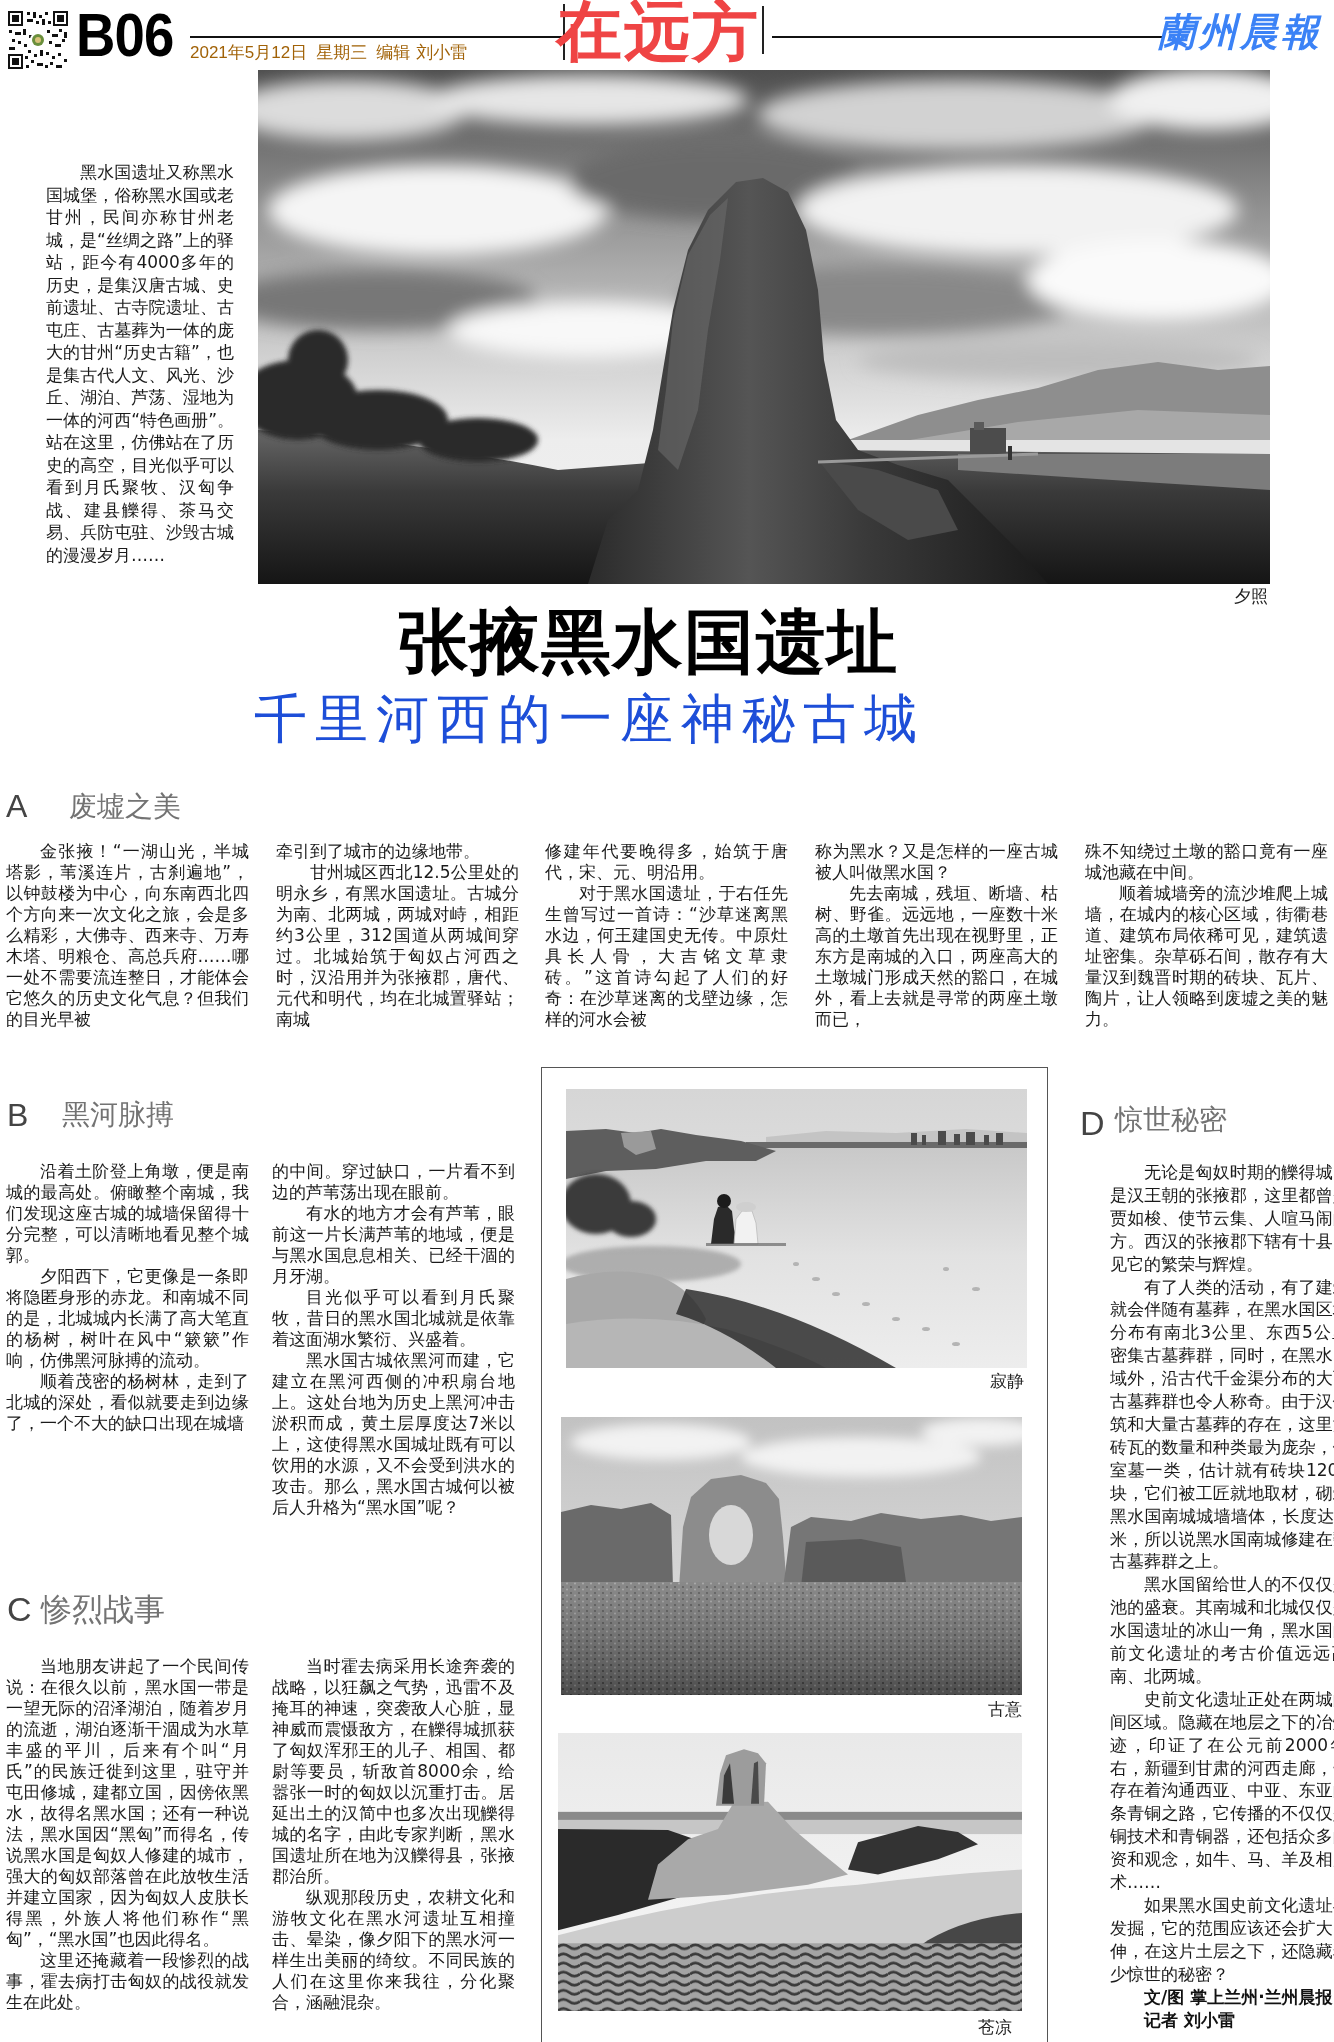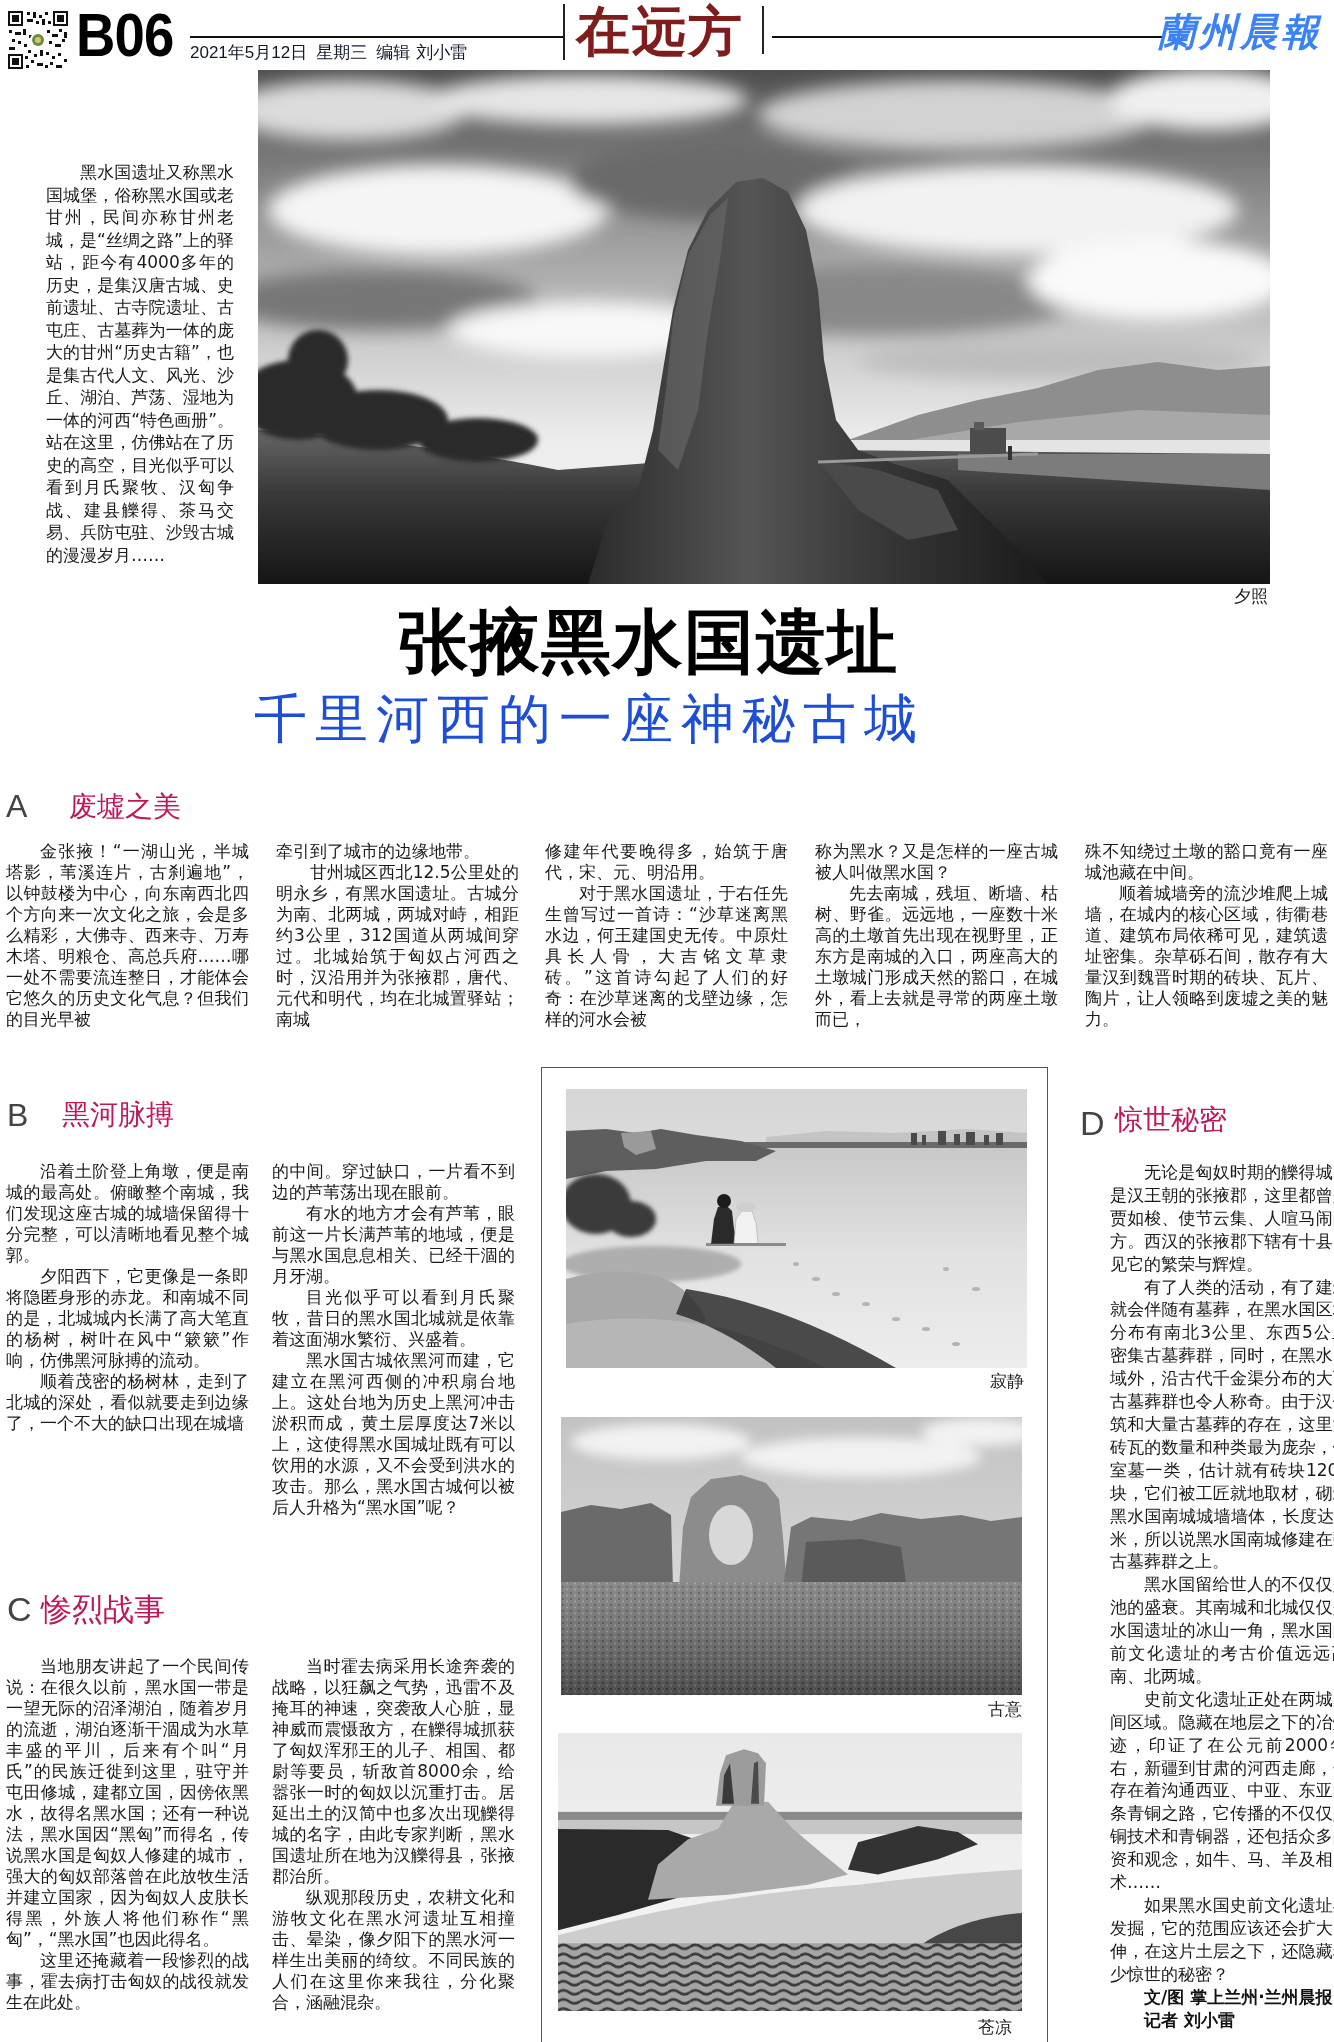--- a/index.html
+++ b/index.html
@@ -7,41 +7,41 @@
     width:1334px; height:2042px; position:relative; overflow:hidden;
     background:#ffffff; color:#1a1a1a;
     font-family:"DejaVu Sans", sans-serif;
   }
   .abs { position:absolute; }
   .rule { position:absolute; background:#111; }
   .vbar { position:absolute; background:#222; width:1.5px; }
   .page-num { left:76px; top:4px; font-family:"Liberation Sans", sans-serif; font-weight:bold;
     font-size:62px; line-height:1; transform:scaleX(0.88); transform-origin:left top; color:#000; letter-spacing:-1px; }
   .dateline { left:190px; top:43px; font-family:"Liberation Sans", sans-serif; font-size:17px; line-height:20px;
-    color:#0f172a; white-space:nowrap; }
+    color:#a16207; white-space:nowrap; }
   .dateline span { margin-right:9px; }
-  .section-title { left:576px; top:0px; font-family:"DejaVu Serif", serif; font-weight:bold; font-size:54px;
-    line-height:62px; letter-spacing:2px; color:#7f1d1d; }
+  .section-title { left:556px; top:0px; font-family:"DejaVu Serif", serif; font-weight:bold; font-size:66px;
+    line-height:62px; letter-spacing:2px; color:#ef4444; }
   .masthead { left:1158px; top:9px; font-family:"DejaVu Serif", serif; font-style:italic; font-weight:bold;
     font-size:38px; line-height:46px; letter-spacing:3px; color:#3b82f6; white-space:nowrap; }
   .photo { position:absolute; overflow:hidden; background:#ccc; }
   .photo svg { display:block; width:100%; height:100%; }
   .caption { position:absolute; font-size:17px; line-height:20px; color:#222; text-align:right; white-space:nowrap; }
   .intro { left:46px; top:161px; width:188px; font-size:17px; line-height:22.5px; text-align:justify; text-indent:2em; margin:0; }
   .title-main { left:398px; top:604px; font-size:70px; line-height:76px; font-weight:900; letter-spacing:1.5px;
     color:#000; white-space:nowrap; }
   .title-sub { left:254px; top:680px; font-size:53px; line-height:78px; font-weight:normal; letter-spacing:8px;
     color:#1d4ed8; white-space:nowrap; }
   .col { position:absolute; font-size:17px; line-height:21px; text-align:justify; color:#1a1a1a; }
   .col p { margin:0; }
   .col p.ind { text-indent:2em; }
   .col p.byline { text-indent:2em; font-weight:bold; text-align:left; color:#111; }
   .col.d { line-height:22.9px; }
   .sec-label { position:absolute; font-family:"Liberation Sans", sans-serif; font-weight:normal; color:#444; line-height:1; }
-  .sec-title { position:absolute; color:#be185d; line-height:1; font-weight:normal; white-space:nowrap; }
+  .sec-title { position:absolute; color:#737373; line-height:1; font-weight:normal; white-space:nowrap; }
   .photo-box { left:541px; top:1067px; width:505px; height:990px; border:1.5px solid #555; border-bottom:none; }
 </style>
 </head>
 <body>
 
 <div class="abs" style="left:7px;top:10px;width:62px;height:60px;">
   <svg viewBox="0 0 62 60" width="62" height="60">
     <rect width="62" height="60" fill="#fff"></rect>
     <g fill="#111">
       <rect x="1" y="1" width="15" height="15"></rect>

